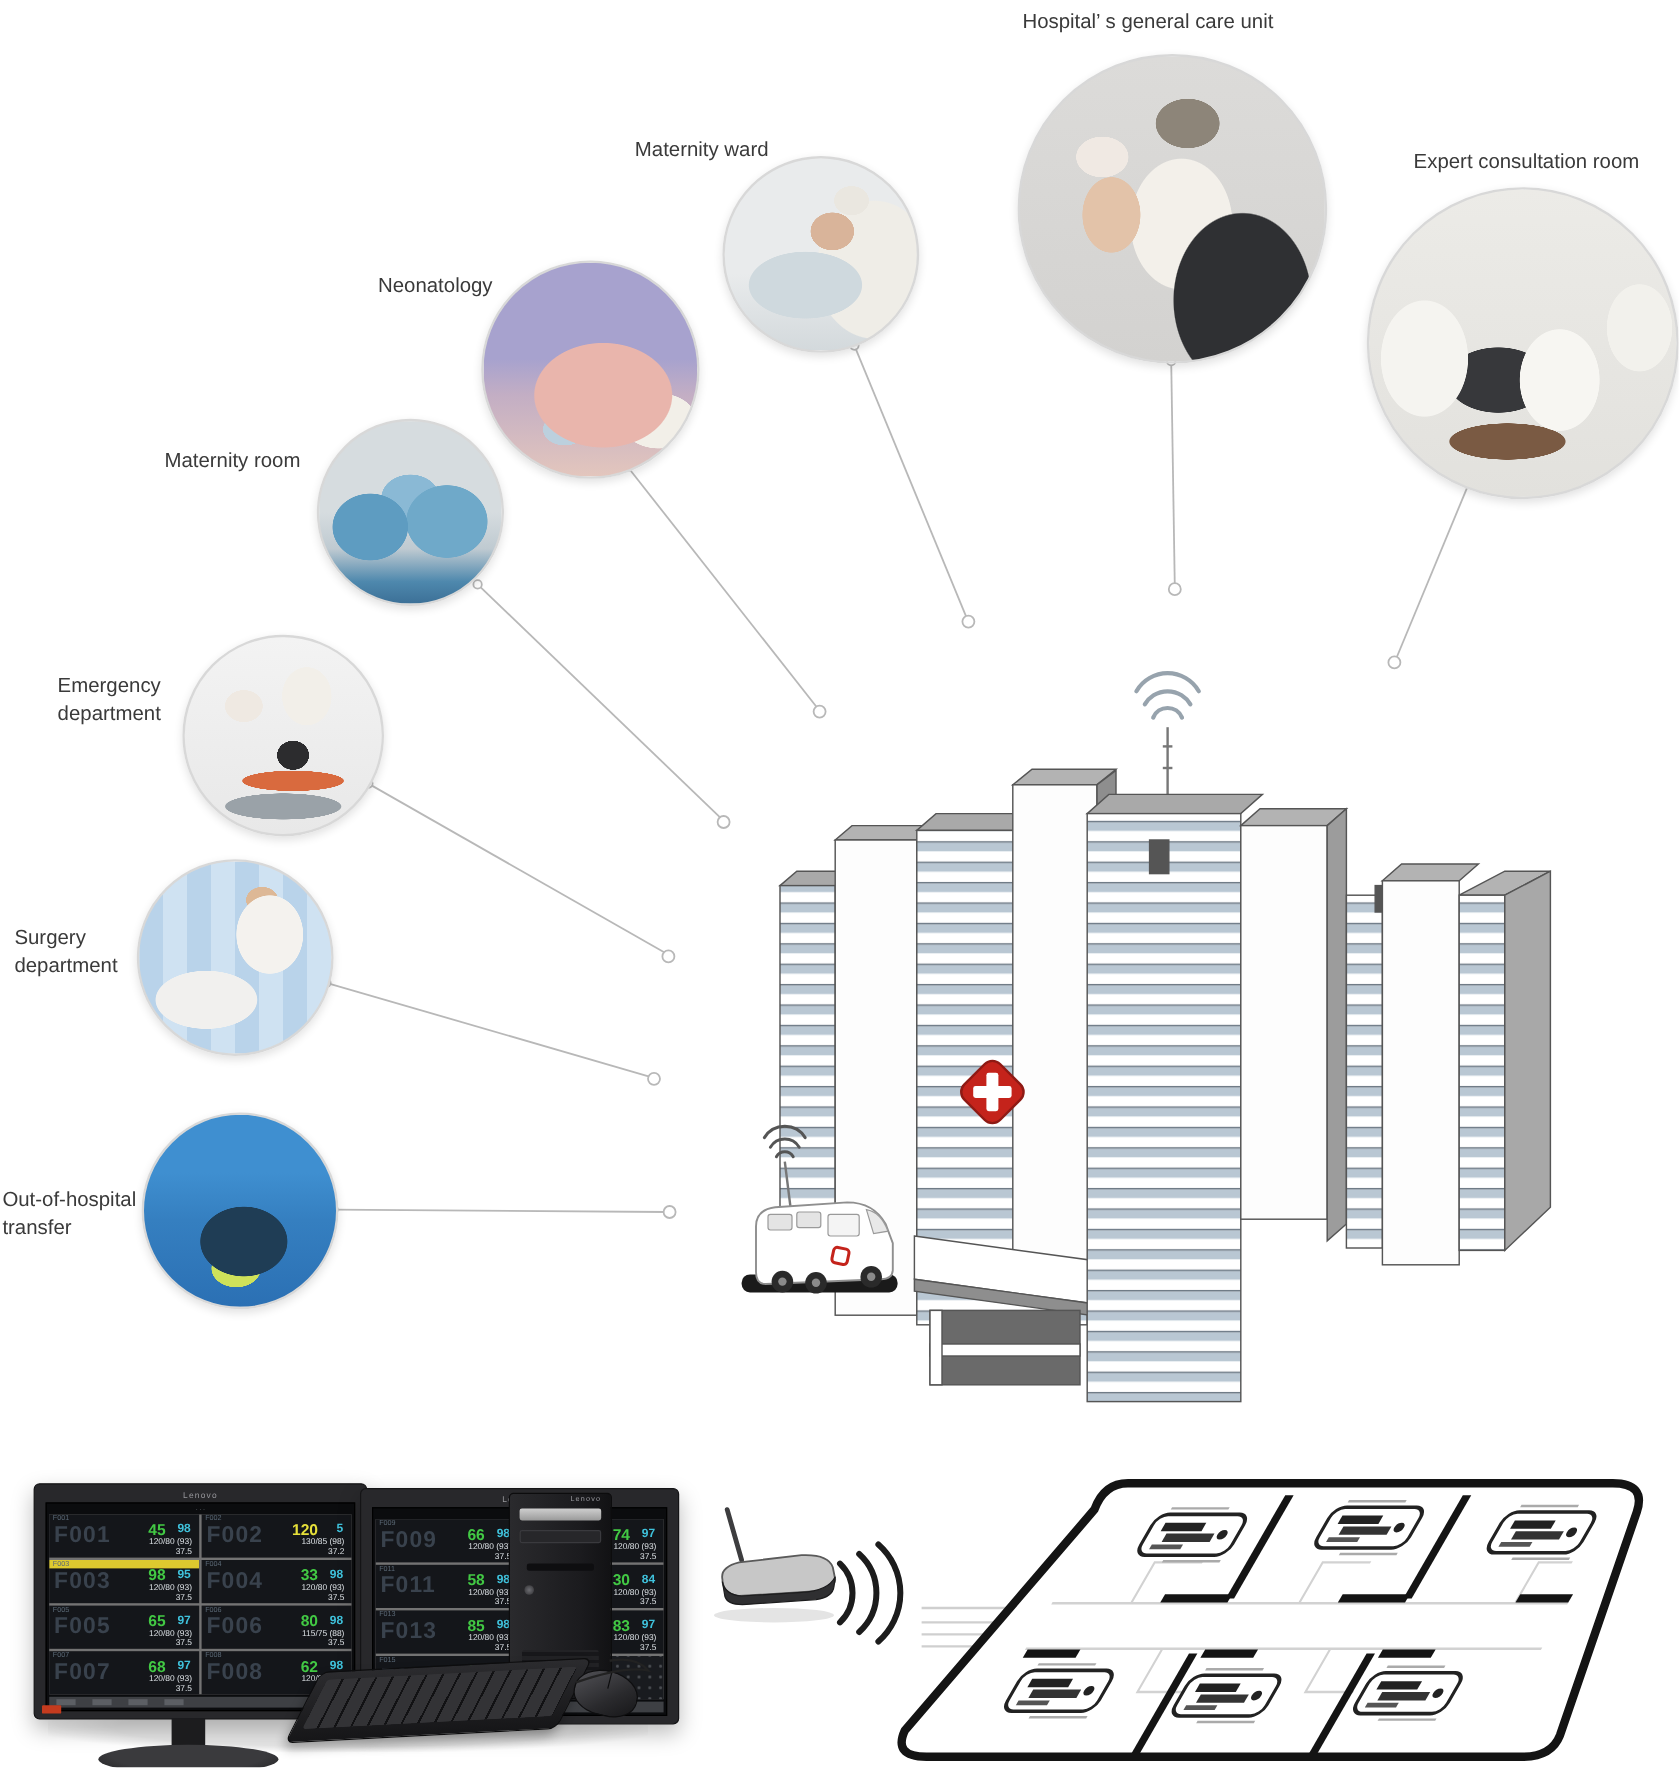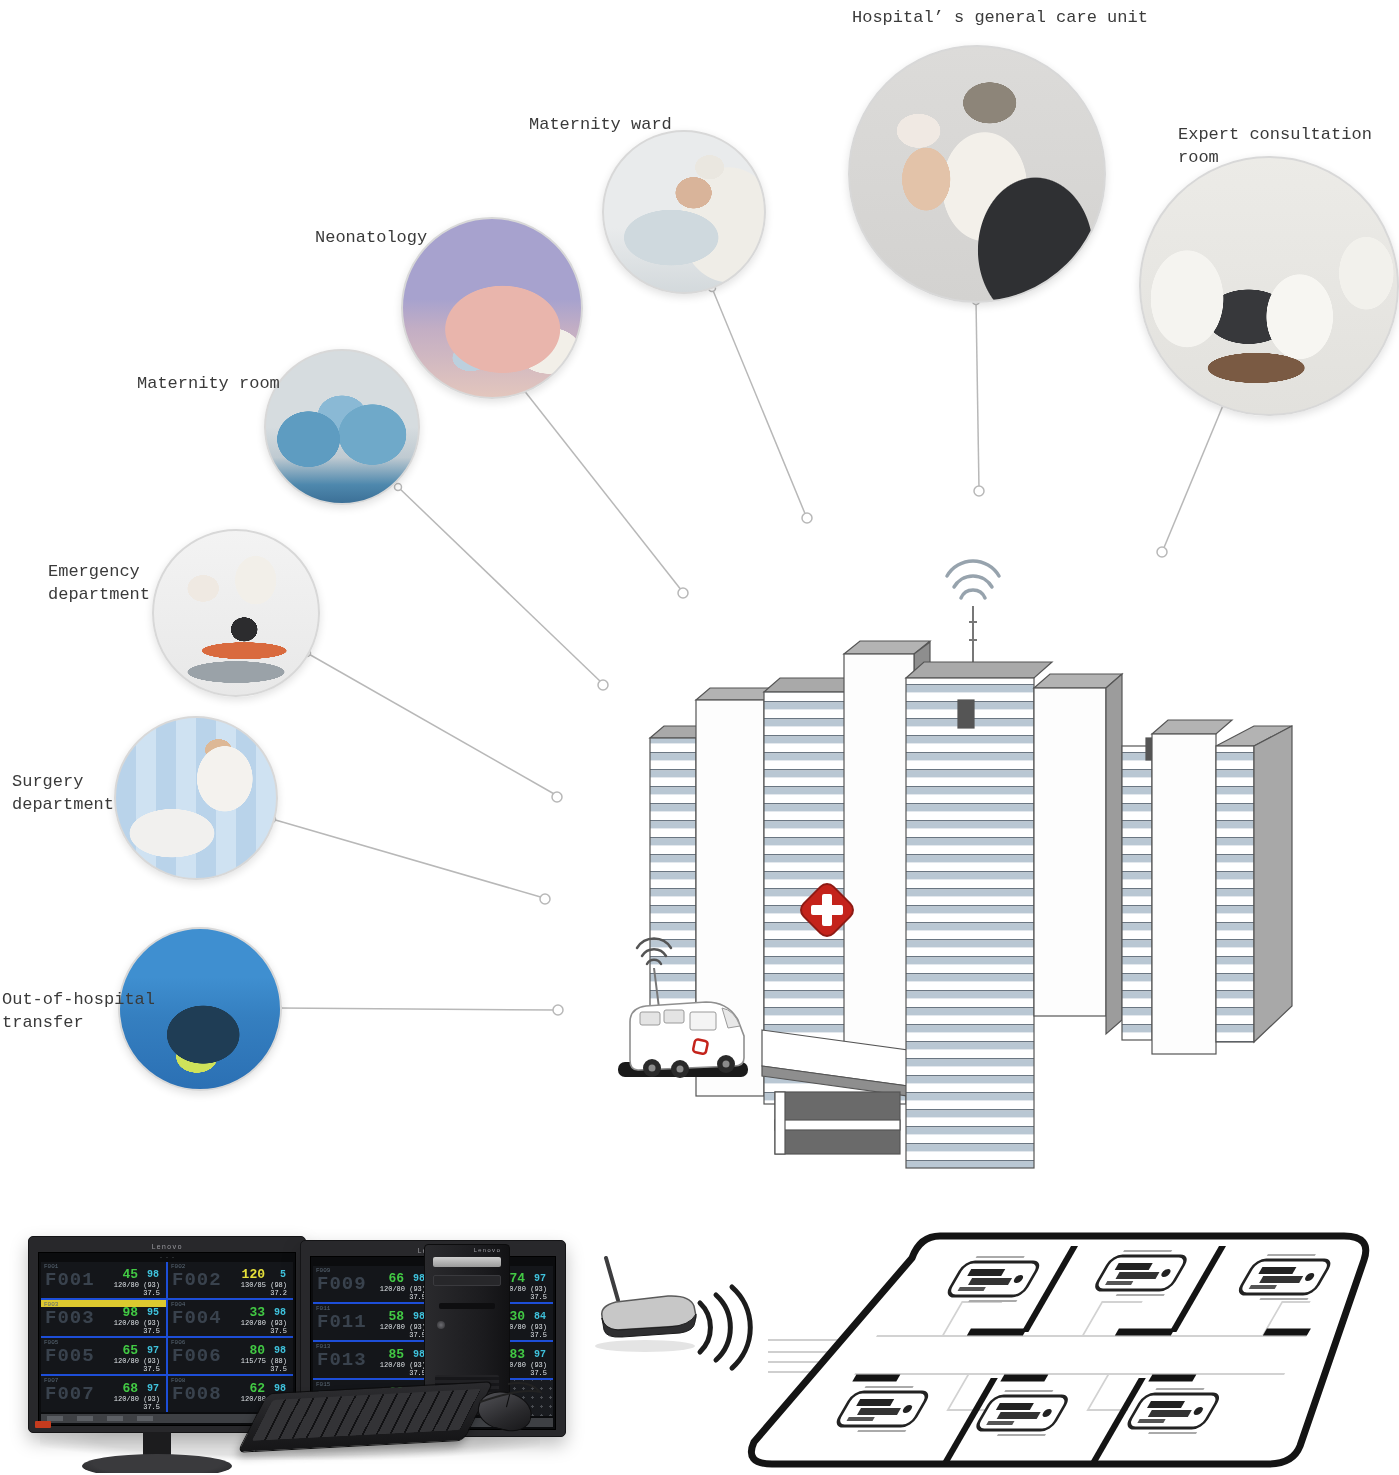--- a/index.html
+++ b/index.html
@@ -1,17 +1,17 @@
 <!DOCTYPE html>
 <html><head>
 <meta charset="utf-8">
 <style>
   html,body{margin:0;padding:0;background:#ffffff;}
   .stage{position:relative;width:1399px;height:1473px;background:#fff;overflow:hidden;
-         font-family:Liberation Mono, monospace;color:#3b3b3b;}
+         font-family:Liberation Sans, sans-serif;color:#3b3b3b;}
   svg{display:block}
   .layer{position:absolute;left:0;top:0;pointer-events:none;}
 
   
   .dept{position:absolute;border-radius:50%;overflow:hidden;border:2px solid #d8d8d8;
         box-shadow:0 3px 8px rgba(0,0,0,.12);}
   .dept-label{position:absolute;font-size:17px;line-height:23px;color:#3a3a3a;white-space:pre-line;}
 
   .p-gcu{background:
     radial-gradient(95px 120px at 73% 80%, #2f3033 0 60%, transparent 61%),
@@ -61,21 +61,21 @@
     radial-gradient(34px 26px at 48% 80%, #cfe25a 0 60%, transparent 61%),
     linear-gradient(180deg,#3f8fd0 0 30%,#357fc0 55%,#2b70b4 100%);}
 
   
   .monitor{position:absolute;background:#28282b;border:1px solid #141416;border-radius:5px;
            padding:4px 9px 6px;box-shadow:0 8px 18px rgba(0,0,0,.25);}
   .brandbar{height:11px;display:flex;align-items:center;justify-content:center;
             font-size:7px;letter-spacing:1px;color:#97979c;}
   .screen{background:#0b0c0e;border:1px solid #000;padding:2px;}
   .scr-head{height:7px;font-size:5px;color:#6c737a;text-align:center;overflow:hidden;}
-  .grid{display:grid;grid-template-columns:1fr 1fr;gap:2px;background:#1d4ed8;}
+  .grid{display:grid;grid-template-columns:1fr 1fr;gap:2px;background:#737373;}
   .tile{position:relative;background:#14161a;height:36px;overflow:hidden;}
   .tile .wm{position:absolute;left:4px;top:50%;transform:translateY(-50%);
             font-size:19px;font-weight:bold;color:#39424d;letter-spacing:1px;}
   .tile .tag{position:absolute;left:3px;top:1px;font-size:6px;color:#5a6875;}
   .tile .hr{position:absolute;right:28px;top:5px;font-size:13px;font-weight:bold;color:#42c944;}
   .tile .hr.warn{color:#e6e03a;}
   .tile .sp{position:absolute;right:7px;top:7px;font-size:10px;font-weight:bold;color:#3fc2dc;}
   .tile .bp{position:absolute;right:6px;bottom:9px;font-size:7px;color:#dde2e6;}
   .tile .tp{position:absolute;right:6px;bottom:1px;font-size:7px;color:#dde2e6;}
   .tile .alarm{position:absolute;left:0;top:0;right:0;height:7px;background:#ddc92f;}

